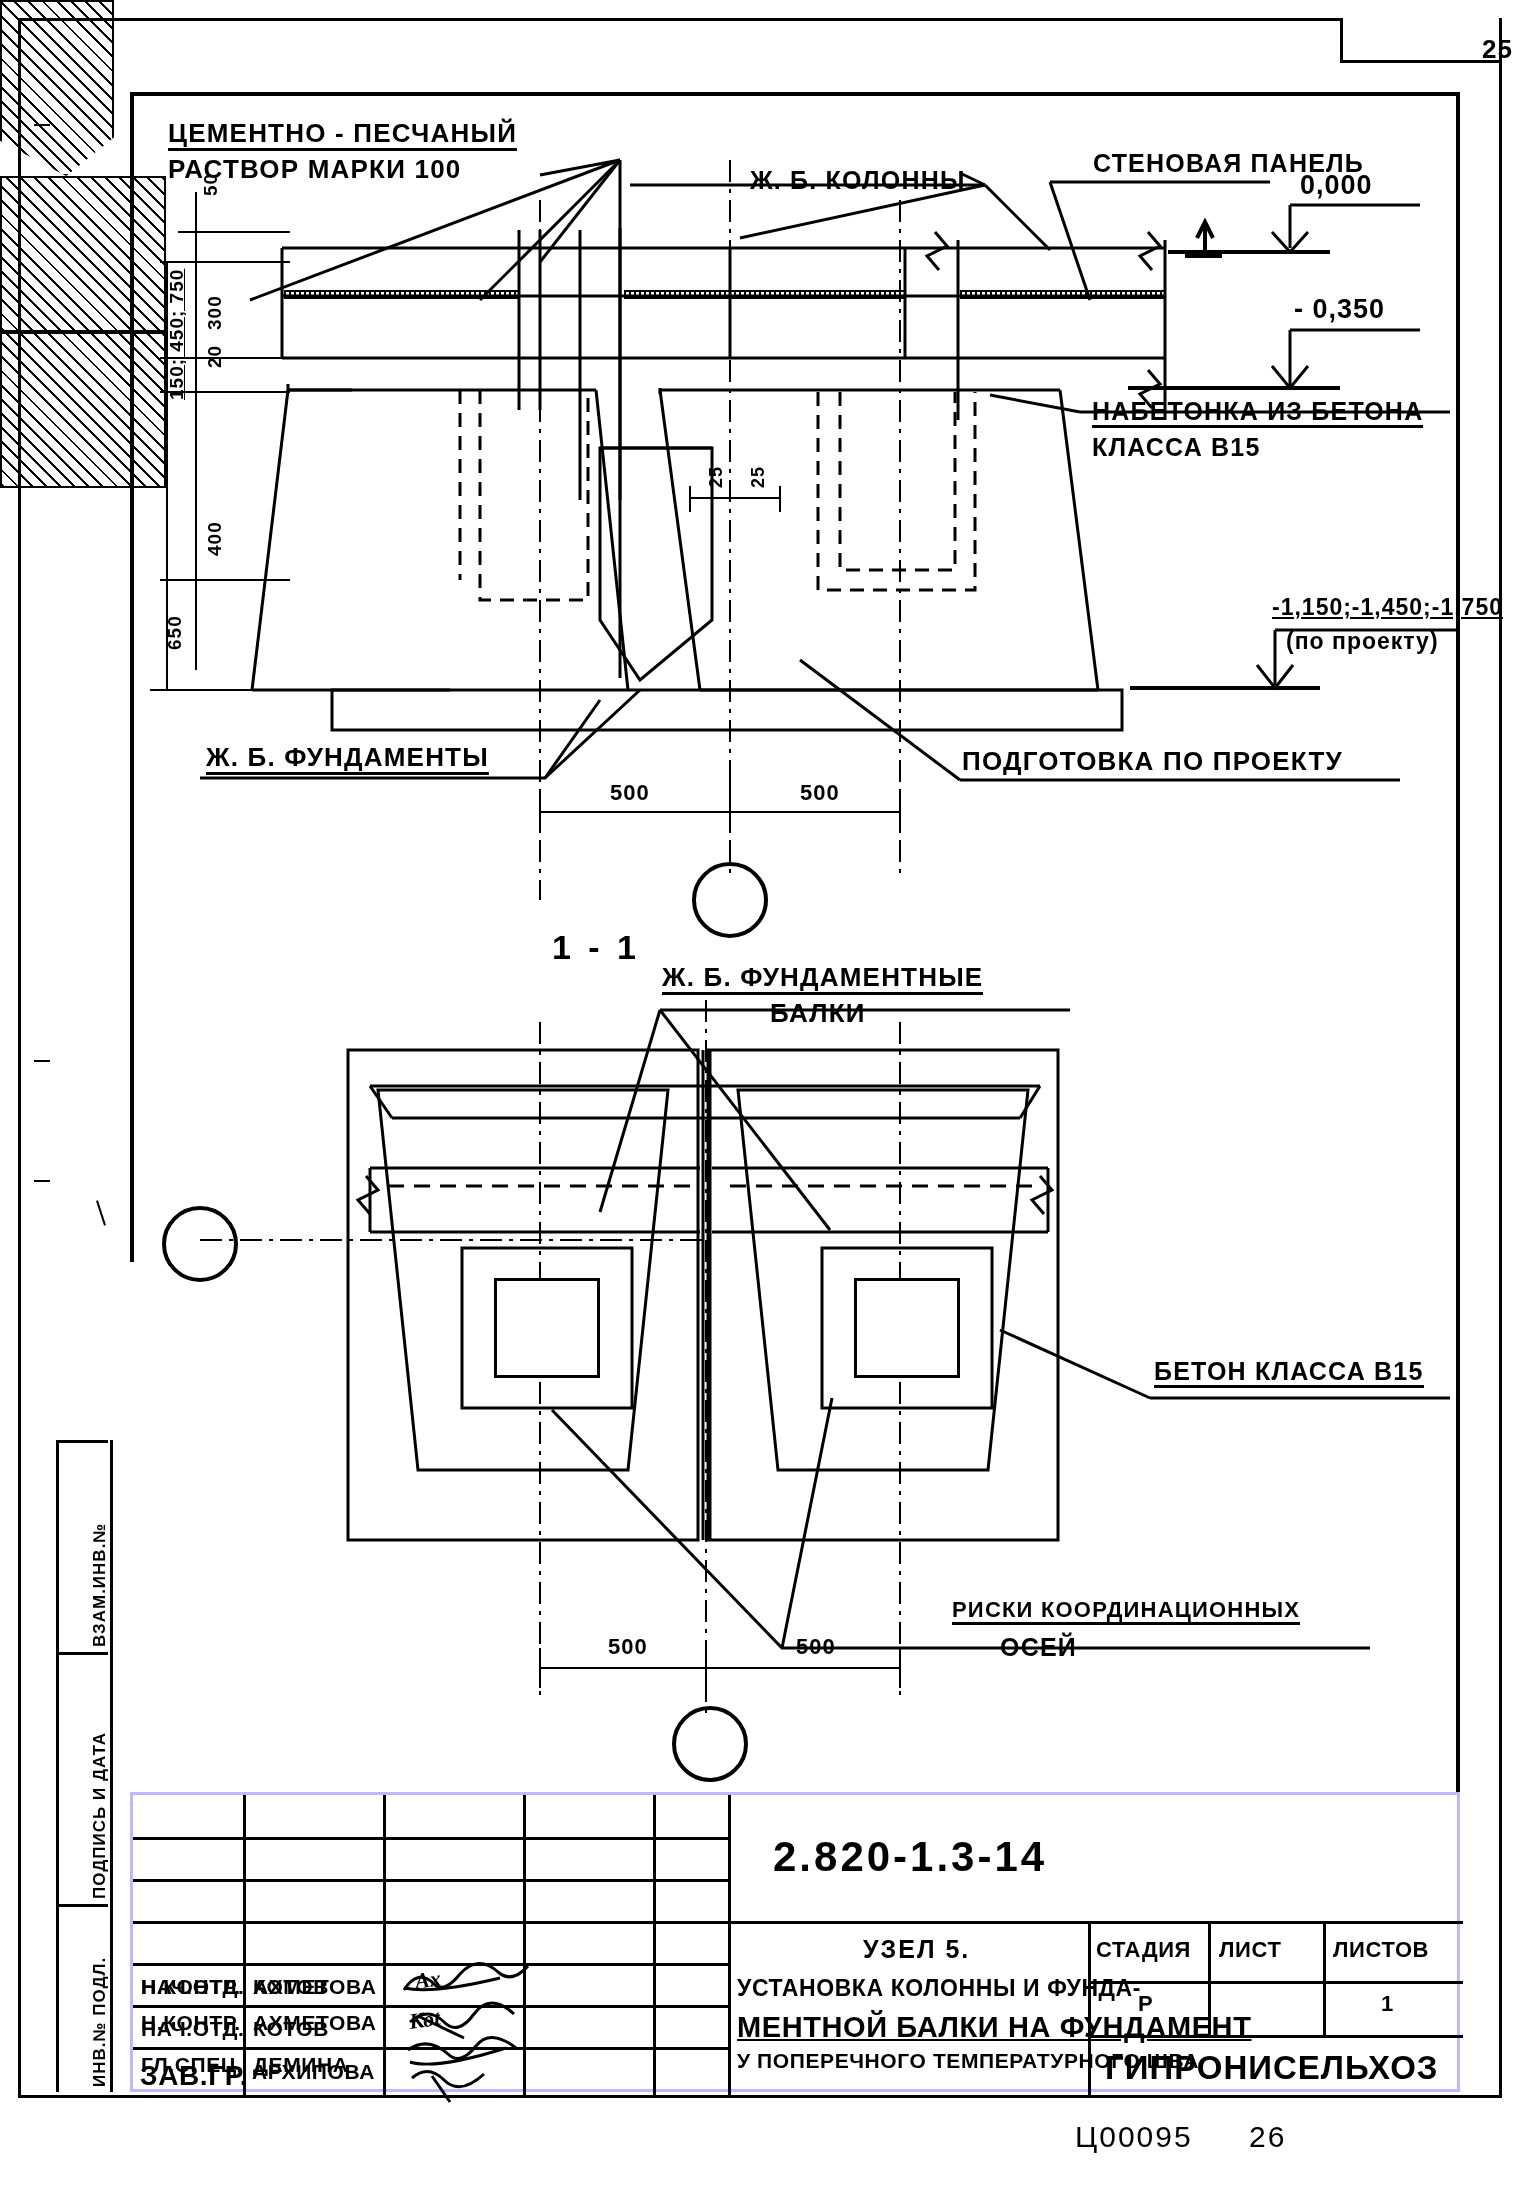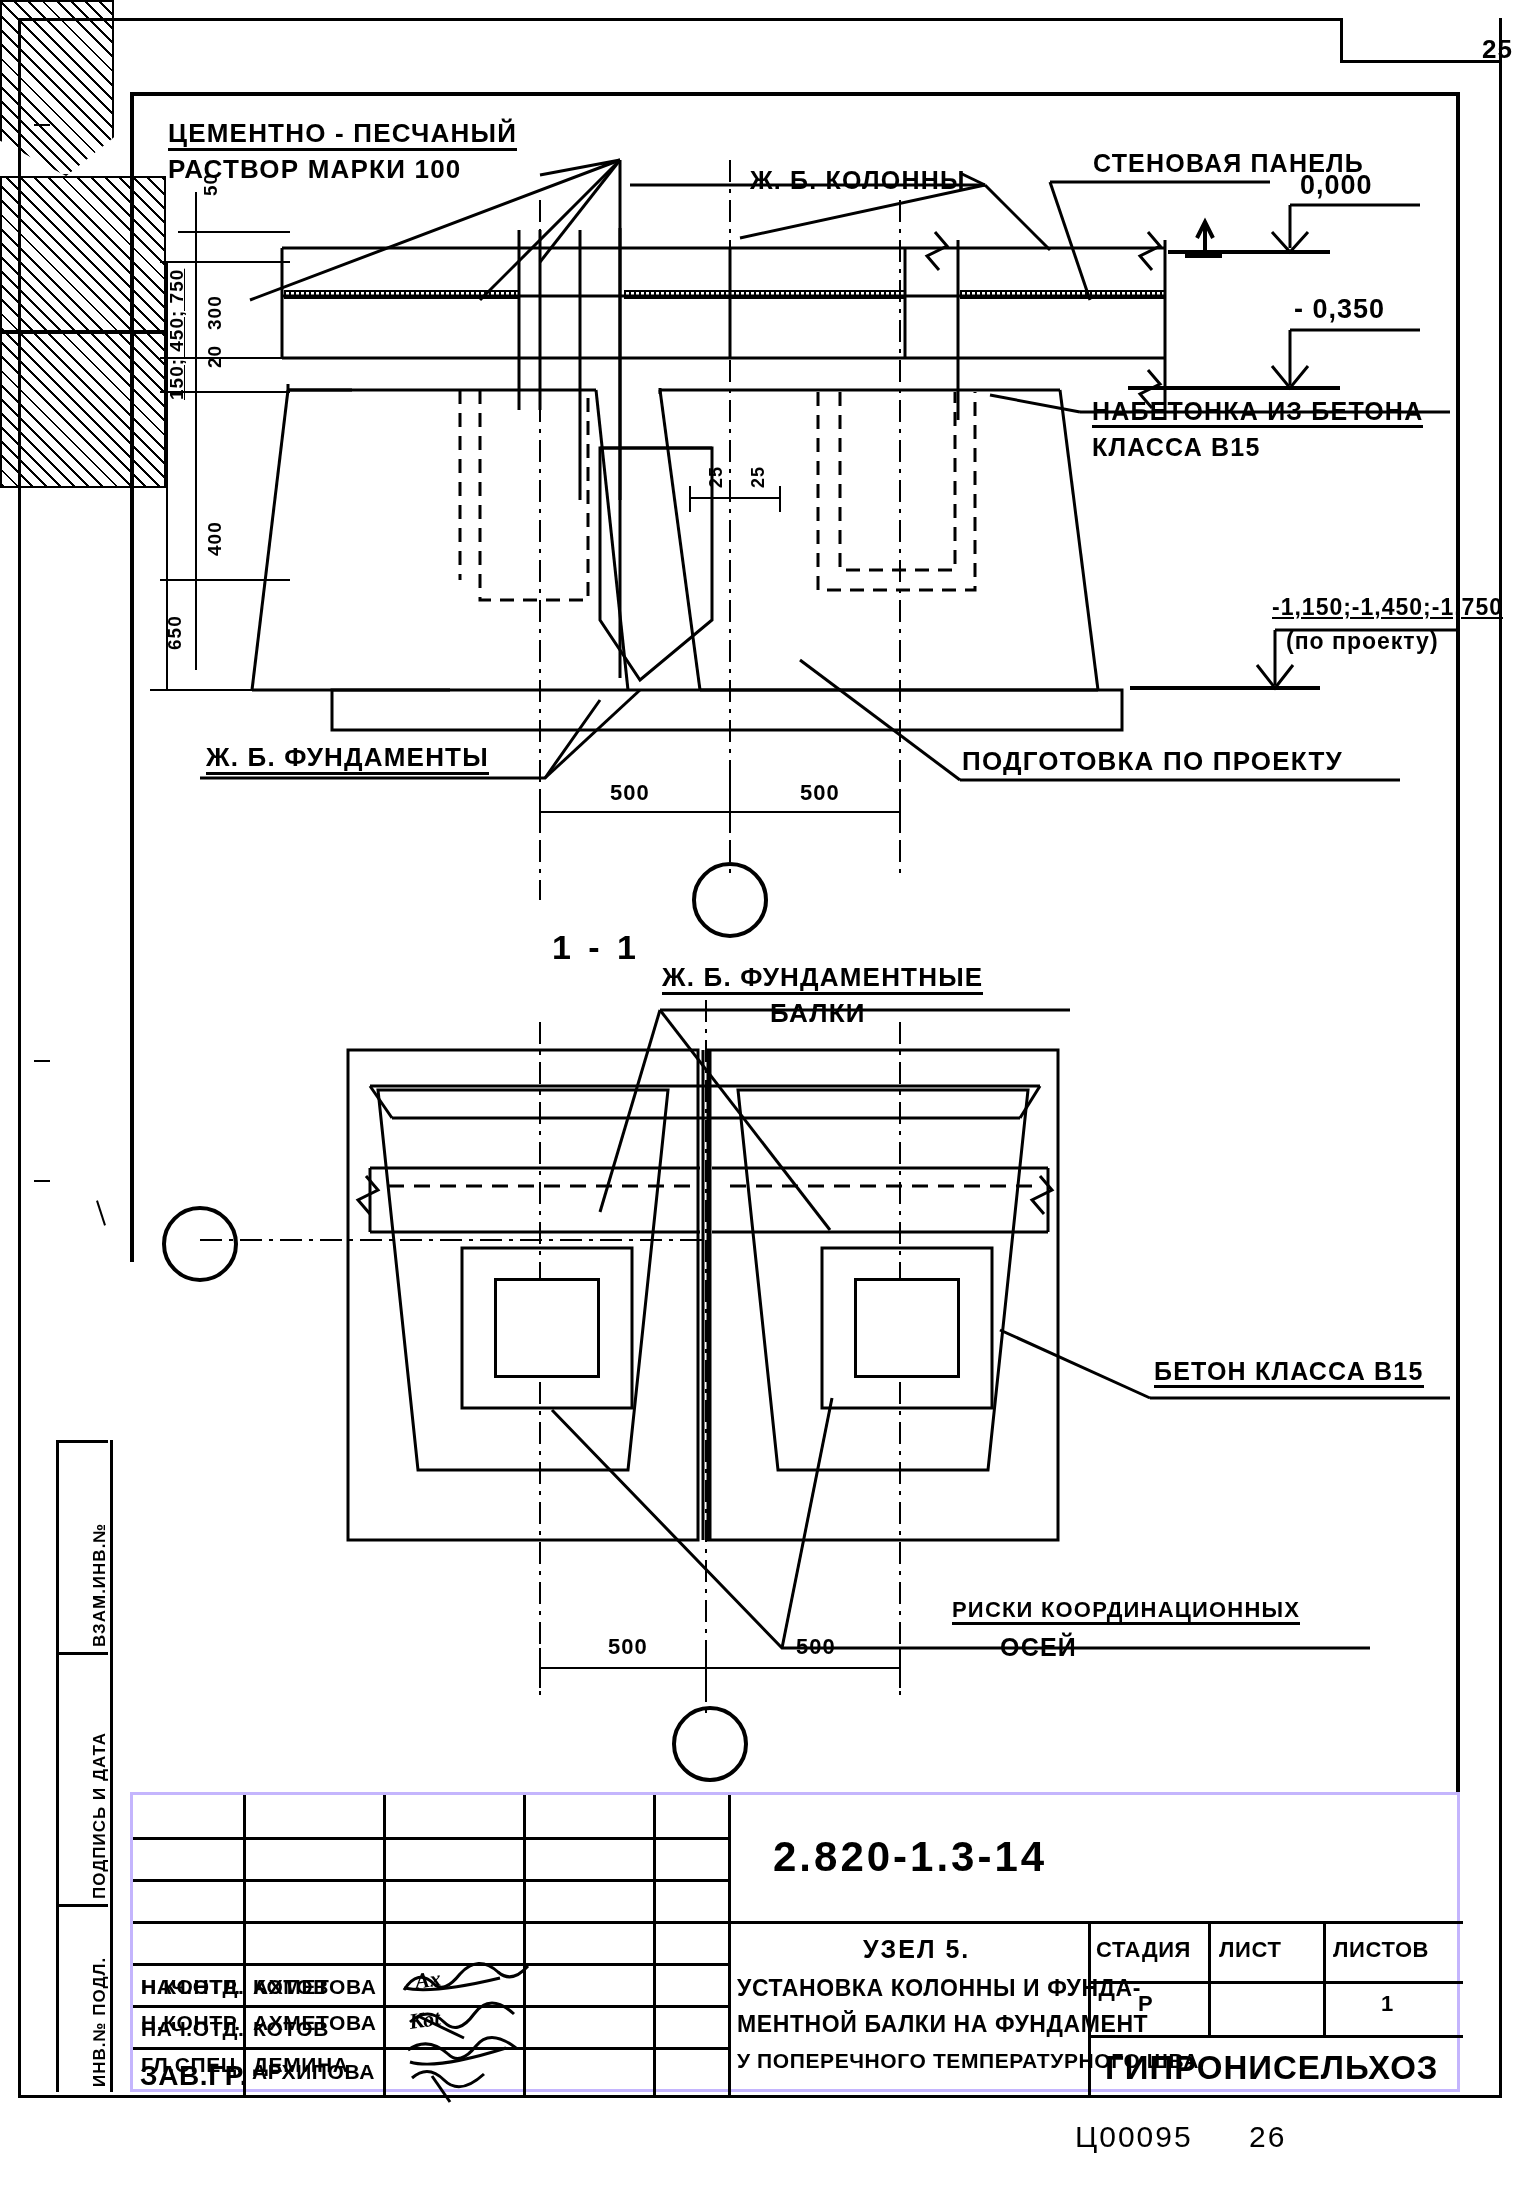--- a/index.html
+++ b/index.html
@@ -419,21 +419,21 @@
     <div class="v" style="left:955px;top:126px;height:174px;"></div>
     <div class="h" style="left:955px;top:186px;width:375px;"></div>
     <div class="h" style="left:955px;top:240px;width:375px;"></div>
     <div class="v" style="left:1075px;top:126px;height:114px;"></div>
     <div class="v" style="left:1190px;top:126px;height:114px;"></div>
 
     <div class="tb-txt" style="left:640px;top:38px;font-size:42px;letter-spacing:3px;">2.820-1.3-14</div>
 
     <div class="tb-txt" style="left:730px;top:140px;font-size:25px;letter-spacing:2px;">Узел 5.</div>
     <div class="tb-txt" style="left:604px;top:180px;font-size:23px;">Установка колонны и фунда-</div>
-    <div class="tb-txt" style="left:604px;top:216px;font-size:23px;">ментной балки на фундамент</div>
+    <div class="tb-txt" style="left:604px;top:216px;font-size:29px;text-decoration:underline;">ментной балки на фундамент</div>
     <div class="tb-txt" style="left:604px;top:254px;font-size:21px;">у поперечного температурного шва</div>
 
     <div class="tb-txt" style="left:963px;top:142px;font-size:22px;">Стадия</div>
     <div class="tb-txt" style="left:1086px;top:142px;font-size:22px;">Лист</div>
     <div class="tb-txt" style="left:1200px;top:142px;font-size:22px;">Листов</div>
     <div class="tb-txt" style="left:1005px;top:196px;font-size:22px;">Р</div>
     <div class="tb-txt" style="left:1125px;top:196px;font-size:22px;"></div>
     <div class="tb-txt" style="left:1248px;top:196px;font-size:22px;">1</div>
 
     <div class="tb-txt" style="left:972px;top:254px;font-size:33px;letter-spacing:1px;">ГИПРОНИСЕЛЬХОЗ</div>

